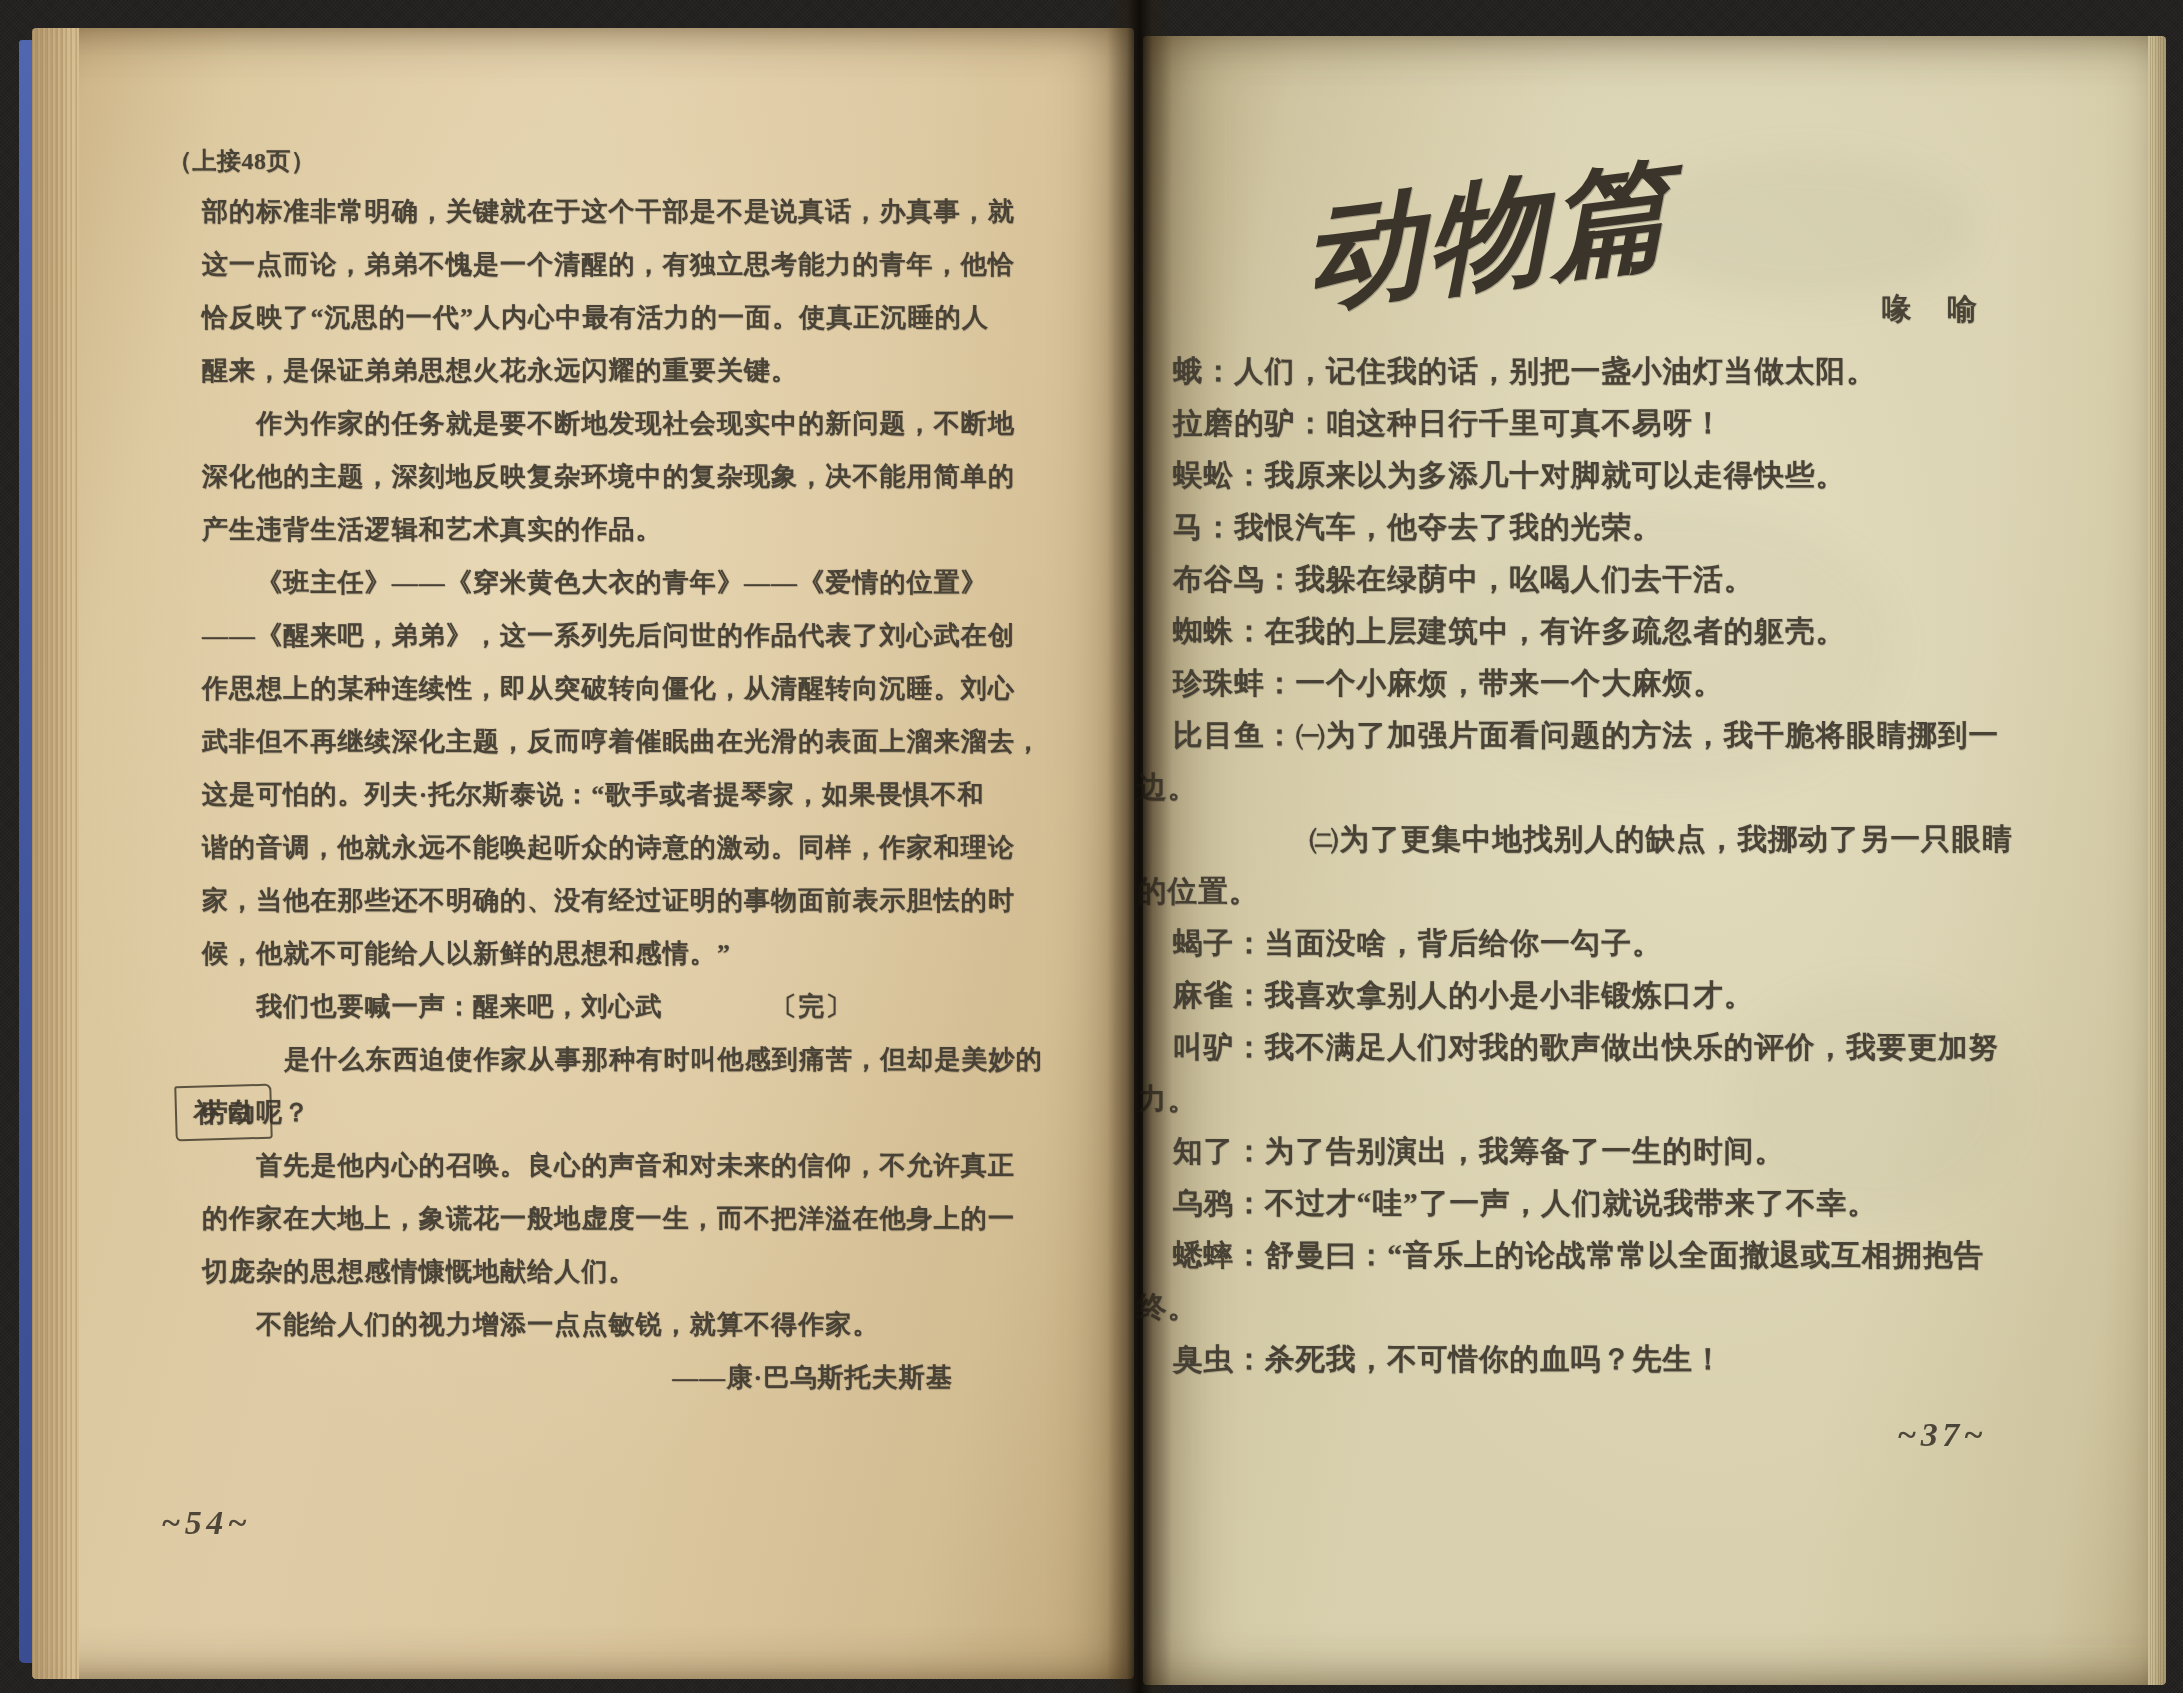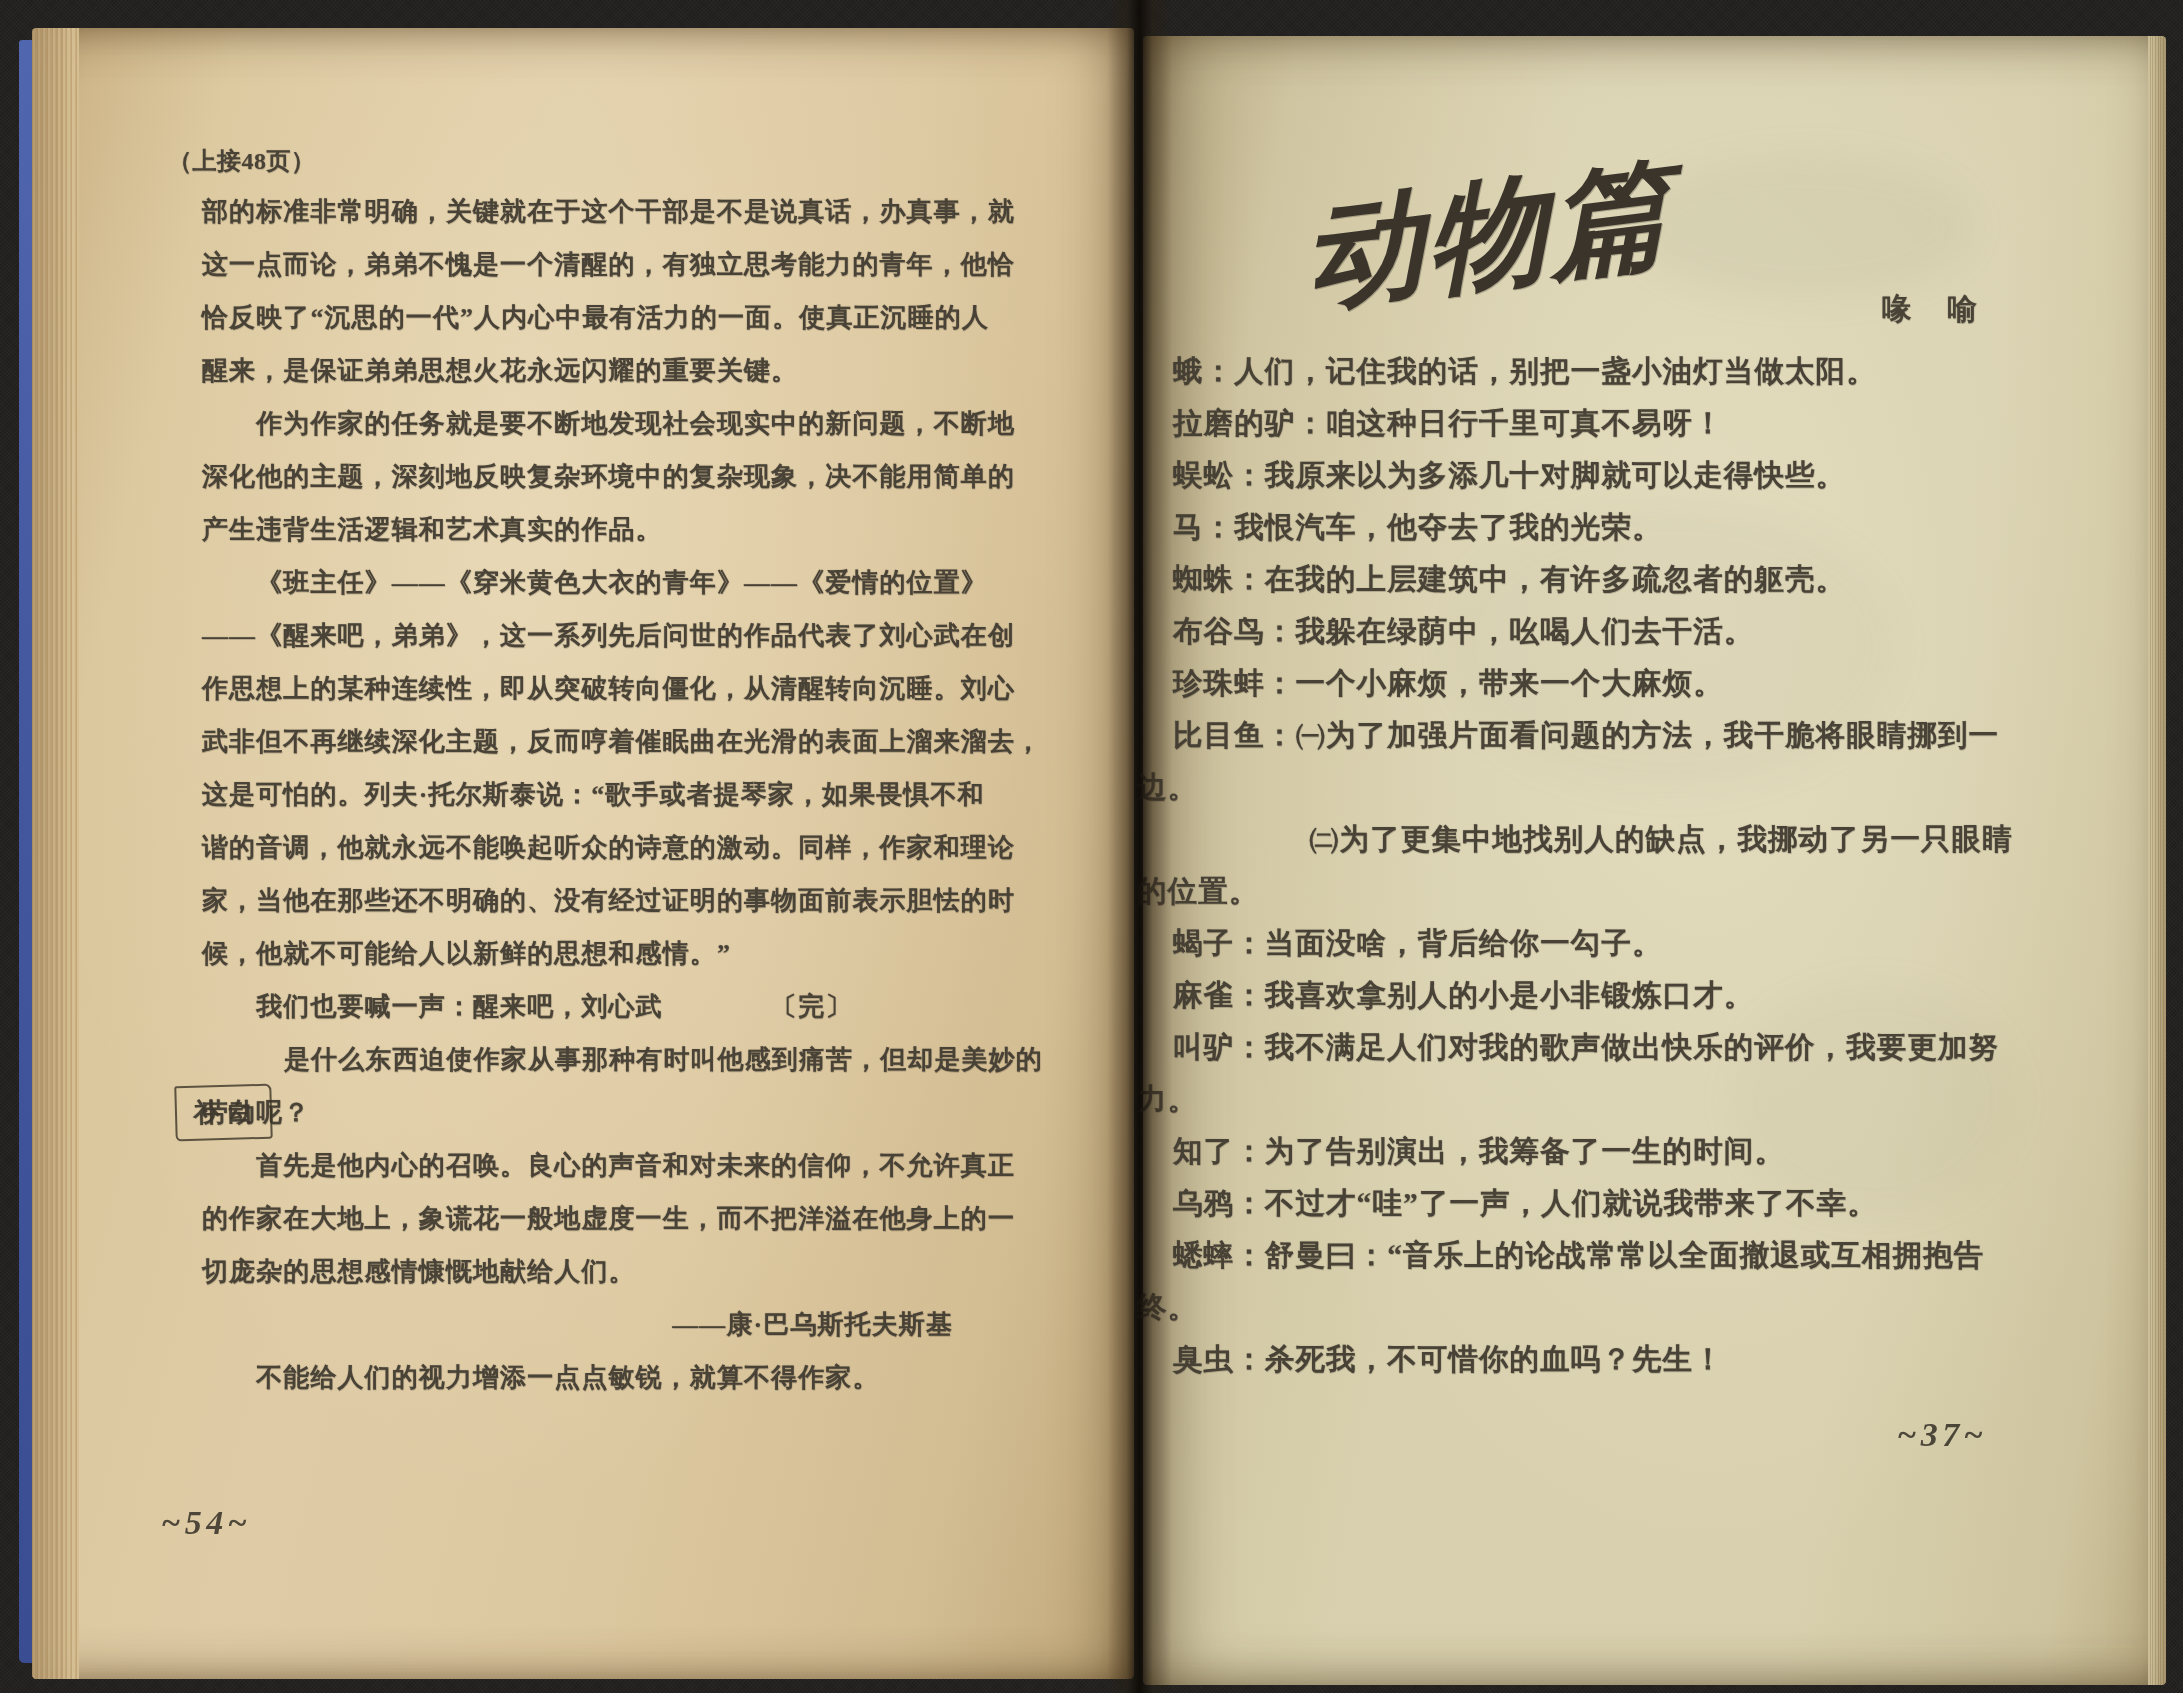--- a/index.html
+++ b/index.html
@@ -123,22 +123,22 @@
   <div class="line txt">这是可怕的。列夫·托尔斯泰说：“歌手或者提琴家，如果畏惧不和</div>
   <div class="line txt">谐的音调，他就永远不能唤起听众的诗意的激动。同样，作家和理论</div>
   <div class="line txt">家，当他在那些还不明确的、没有经过证明的事物面前表示胆怯的时</div>
   <div class="line txt">候，他就不可能给人以新鲜的思想和感情。”</div>
   <div class="line txt">　　我们也要喊一声：醒来吧，刘心武　　　　〔完〕</div>
   <div class="line txt pad-after-box">是什么东西迫使作家从事那种有时叫他感到痛苦，但却是美妙的</div>
   <div class="line txt">劳动呢？</div>
   <div class="line txt">　　首先是他内心的召唤。良心的声音和对未来的信仰，不允许真正</div>
   <div class="line txt">的作家在大地上，象谎花一般地虚度一生，而不把洋溢在他身上的一</div>
   <div class="line txt">切庞杂的思想感情慷慨地献给人们。</div>
+  <div class="line txt">　　不能给人们的视力增添一点点敏锐，就算不得作家。</div>
   <div class="line txt sig">——康·巴乌斯托夫斯基</div>
-  <div class="line txt">　　不能给人们的视力增添一点点敏锐，就算不得作家。</div>
 </div>
 
 <div class="suppl-box ink txt">
   <span>补白</span>
 </div>
 
 <div class="pagenum pagenum-left ink">~54~</div>
 
 <div class="page page-right">
   <div class="fore-edge-right"></div>
@@ -148,22 +148,22 @@
 </div>
 
 <div class="big-title">动物篇</div>
 <div class="subtitle ink txt">喙　喻</div>
 
 <div class="col-right ink">
   <div class="line txt">蛾：人们，记住我的话，别把一盏小油灯当做太阳。</div>
   <div class="line txt">拉磨的驴：咱这种日行千里可真不易呀！</div>
   <div class="line txt">蜈蚣：我原来以为多添几十对脚就可以走得快些。</div>
   <div class="line txt">马：我恨汽车，他夺去了我的光荣。</div>
+  <div class="line txt">布谷鸟：我躲在绿荫中，吆喝人们去干活。</div>
   <div class="line txt">蜘蛛：在我的上层建筑中，有许多疏忽者的躯壳。</div>
-  <div class="line txt">布谷鸟：我躲在绿荫中，吆喝人们去干活。</div>
   <div class="line txt">珍珠蚌：一个小麻烦，带来一个大麻烦。</div>
   <div class="line txt">比目鱼：㈠为了加强片面看问题的方法，我干脆将眼睛挪到一</div>
   <div class="line txt hang">边。</div>
   <div class="line txt ind">㈡为了更集中地找别人的缺点，我挪动了另一只眼睛</div>
   <div class="line txt hang">的位置。</div>
   <div class="line txt">蝎子：当面没啥，背后给你一勾子。</div>
   <div class="line txt">麻雀：我喜欢拿别人的小是小非锻炼口才。</div>
   <div class="line txt">叫驴：我不满足人们对我的歌声做出快乐的评价，我要更加努</div>
   <div class="line txt hang">力。</div>
   <div class="line txt">知了：为了告别演出，我筹备了一生的时间。</div>

